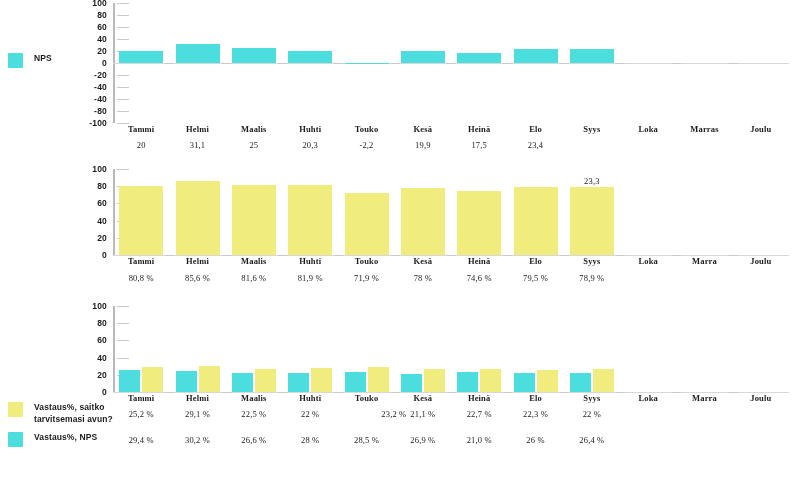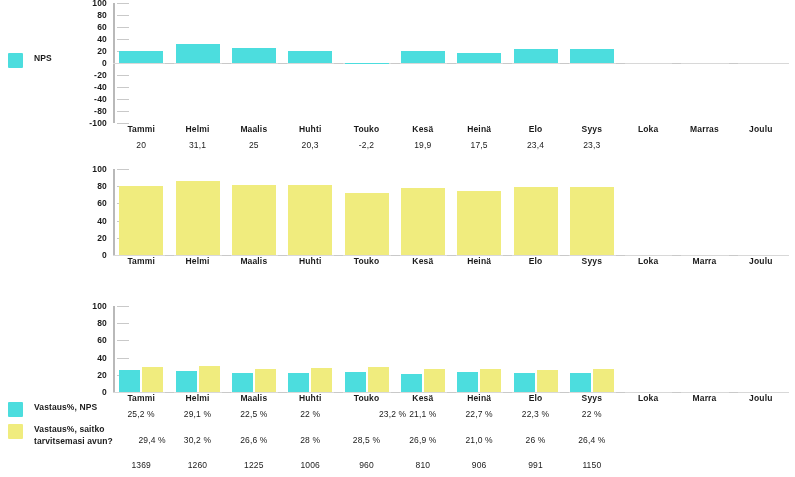--- a/index.html
+++ b/index.html
@@ -35,21 +35,21 @@
   .ylab{position:absolute;right:0;font-size:8.5px;font-weight:bold;color:#1b1b1b;
         transform:translateY(-50%);white-space:nowrap;letter-spacing:.2px;}
   .yaxis-line{position:absolute;width:1.5px;background:#b9b9b9;}
   .tick{position:absolute;height:1px;background:#c9c9c9;}
   .zeroline{position:absolute;height:1.2px;background:#d8d8d8;left:0;right:0;}
   .bar{position:absolute;bottom:0;}
   .bar.cyan{background:#4CDDDE;}
   .bar.yellow{background:#F0EC7E;}
 
   
-  .xrow{position:absolute;left:0;right:0;height:14px;}
+  .xrow{position:absolute;left:0;right:0;height:14px;font-family:Liberation Serif, serif;}
   .cell{position:absolute;text-align:center;font-size:8.5px;color:#1b1b1b;
         white-space:nowrap;letter-spacing:.15px;}
   .cell.hdr{font-weight:bold;}
 </style>
 </head>
 <body>
 
 <div class="page">
 
   <section class="panel" id="panel-nps">
@@ -123,21 +123,21 @@
       </div>
     <div class="xrow" id="xval-nps" style="top:140px;">
         <div class="cell" style="left: 113px; width: 56.3333px;">20</div>
         <div class="cell" style="left: 169.333px; width: 56.3333px;">31,1</div>
         <div class="cell" style="left: 225.667px; width: 56.3333px;">25</div>
         <div class="cell" style="left: 282px; width: 56.3333px;">20,3</div>
         <div class="cell" style="left: 338.333px; width: 56.3333px;">-2,2</div>
         <div class="cell" style="left: 394.667px; width: 56.3333px;">19,9</div>
         <div class="cell" style="left: 451px; width: 56.3333px;">17,5</div>
         <div class="cell" style="left: 507.333px; width: 56.3333px;">23,4</div>
-        <div class="cell" style="left: 563.667px; width: 56.3333px;">23,3</div>
+        <div class="cell" style="left: 563.667px; width: 56.3333px; margin-top: 36px;">23,3</div>
         <div class="cell" style="left: 620px; width: 56.3333px;"></div>
         <div class="cell" style="left: 676.333px; width: 56.3333px;"></div>
         <div class="cell" style="left: 732.667px; width: 56.3333px;"></div>
       </div>
   </section>
 
   <section class="panel" id="panel-help">
     <div class="plot" id="plot-help" style="left:113px;top:14px;width:676px;height:86px;">
         <div class="tick" style="top: 0px; left: 4px; width: 12px;"></div>
         <div class="tick" style="top: 17.2px; left: 4px; width: 12px;"></div>
@@ -183,31 +183,45 @@
         <div class="cell hdr" style="left: 282px; width: 56.3333px;">Huhti</div>
         <div class="cell hdr" style="left: 338.333px; width: 56.3333px;">Touko</div>
         <div class="cell hdr" style="left: 394.667px; width: 56.3333px;">Kesä</div>
         <div class="cell hdr" style="left: 451px; width: 56.3333px;">Heinä</div>
         <div class="cell hdr" style="left: 507.333px; width: 56.3333px;">Elo</div>
         <div class="cell hdr" style="left: 563.667px; width: 56.3333px;">Syys</div>
         <div class="cell hdr" style="left: 620px; width: 56.3333px;">Loka</div>
         <div class="cell hdr" style="left: 676.333px; width: 56.3333px;">Marra</div>
         <div class="cell hdr" style="left: 732.667px; width: 56.3333px;">Joulu</div>
       </div>
+    <div class="xrow" id="xval-help" style="top:118px;">
+        <div class="cell" style="left: 113px; width: 56.3333px;">80,8 %</div>
+        <div class="cell" style="left: 169.333px; width: 56.3333px;">85,6 %</div>
+        <div class="cell" style="left: 225.667px; width: 56.3333px;">81,6 %</div>
+        <div class="cell" style="left: 282px; width: 56.3333px;">81,9 %</div>
+        <div class="cell" style="left: 338.333px; width: 56.3333px;">71,9 %</div>
+        <div class="cell" style="left: 394.667px; width: 56.3333px;">78 %</div>
+        <div class="cell" style="left: 451px; width: 56.3333px;">74,6 %</div>
+        <div class="cell" style="left: 507.333px; width: 56.3333px;">79,5 %</div>
+        <div class="cell" style="left: 563.667px; width: 56.3333px;">78,9 %</div>
+        <div class="cell" style="left: 620px; width: 56.3333px;"></div>
+        <div class="cell" style="left: 676.333px; width: 56.3333px;"></div>
+        <div class="cell" style="left: 732.667px; width: 56.3333px;"></div>
+      </div>
   </section>
 
   <section class="panel" id="panel-resp">
     <div class="legend" id="legend-resp" style="top:107px;width:110px;">
         <div class="legend-row">
+          <div class="swatch sw-yellow"></div>
+          <div class="legend-label">Vastaus%, saitko tarvitsemasi avun?</div>
+        </div>
+        <div class="legend-row">
           <div class="swatch sw-cyan"></div>
           <div class="legend-label">Vastaus%, NPS</div>
-        </div>
-        <div class="legend-row">
-          <div class="swatch sw-yellow"></div>
-          <div class="legend-label">Vastaus%, saitko tarvitsemasi avun?</div>
         </div>
       </div>
     <div class="plot" id="plot-resp" style="left:113px;top:11px;width:676px;height:86px;">
         <div class="tick" style="top: 0px; left: 4px; width: 12px;"></div>
         <div class="tick" style="top: 17.2px; left: 4px; width: 12px;"></div>
         <div class="tick" style="top: 34.4px; left: 4px; width: 12px;"></div>
         <div class="tick" style="top: 51.6px; left: 4px; width: 12px;"></div>
         <div class="tick" style="top: 68.8px; left: 4px; width: 12px;"></div>
         <div class="tick" style="top: 86px; left: 4px; width: 12px;"></div>
         <div class="ylabels" style="left: -36px; height: 86px; width: 30px;">
@@ -272,42 +286,28 @@
         <div class="cell" style="left: 350px; width: 56.3333px; text-align: right;">23,2 %</div>
         <div class="cell" style="left: 394.667px; width: 56.3333px;">21,1 %</div>
         <div class="cell" style="left: 451px; width: 56.3333px;">22,7 %</div>
         <div class="cell" style="left: 507.333px; width: 56.3333px;">22,3 %</div>
         <div class="cell" style="left: 563.667px; width: 56.3333px;">22 %</div>
         <div class="cell" style="left: 620px; width: 56.3333px;"></div>
         <div class="cell" style="left: 676.333px; width: 56.3333px;"></div>
         <div class="cell" style="left: 732.667px; width: 56.3333px;"></div>
       </div>
     <div class="xrow" id="xrow-resp-1" style="top:140px;">
-        <div class="cell" style="left: 124px; width: 56.3333px;">29,4 %</div>
+        <div class="cell" style="left: 113px; width: 56.3333px;">29,4 %</div>
         <div class="cell" style="left: 169.333px; width: 56.3333px;">30,2 %</div>
         <div class="cell" style="left: 225.667px; width: 56.3333px;">26,6 %</div>
         <div class="cell" style="left: 282px; width: 56.3333px;">28 %</div>
         <div class="cell" style="left: 338.333px; width: 56.3333px;">28,5 %</div>
         <div class="cell" style="left: 394.667px; width: 56.3333px;">26,9 %</div>
         <div class="cell" style="left: 451px; width: 56.3333px;">21,0 %</div>
         <div class="cell" style="left: 507.333px; width: 56.3333px;">26 %</div>
         <div class="cell" style="left: 563.667px; width: 56.3333px;">26,4 %</div>
         <div class="cell" style="left: 620px; width: 56.3333px;"></div>
         <div class="cell" style="left: 676.333px; width: 56.3333px;"></div>
         <div class="cell" style="left: 732.667px; width: 56.3333px;"></div>
       </div>
-    <div class="xrow" id="xrow-resp-2" style="top:165px;">
-        <div class="cell" style="left: 113px; width: 56.3333px;">1369</div>
-        <div class="cell" style="left: 169.333px; width: 56.3333px;">1260</div>
-        <div class="cell" style="left: 225.667px; width: 56.3333px;">1225</div>
-        <div class="cell" style="left: 282px; width: 56.3333px;">1006</div>
-        <div class="cell" style="left: 338.333px; width: 56.3333px;">960</div>
-        <div class="cell" style="left: 394.667px; width: 56.3333px;">810</div>
-        <div class="cell" style="left: 451px; width: 56.3333px;">906</div>
-        <div class="cell" style="left: 507.333px; width: 56.3333px;">991</div>
-        <div class="cell" style="left: 563.667px; width: 56.3333px;">1150</div>
-        <div class="cell" style="left: 620px; width: 56.3333px;"></div>
-        <div class="cell" style="left: 676.333px; width: 56.3333px;"></div>
-        <div class="cell" style="left: 732.667px; width: 56.3333px;"></div>
-      </div>
   </section>
 
 </div>
 
 </body></html>

